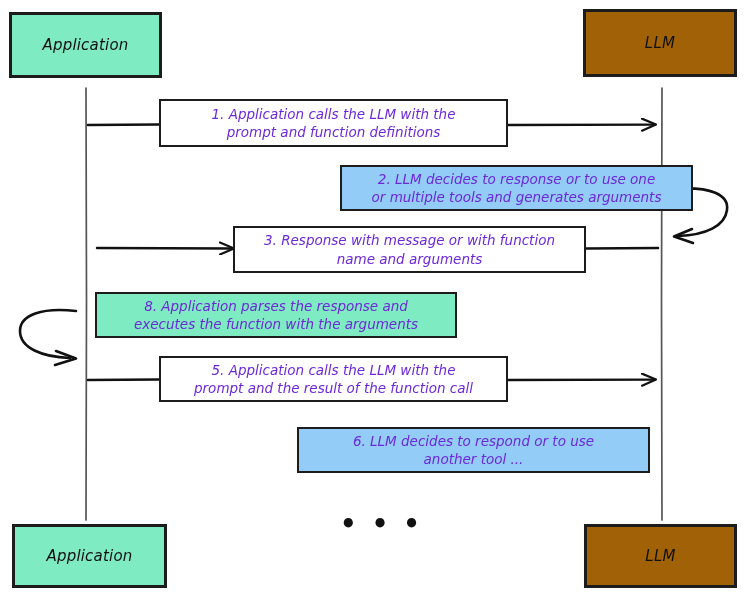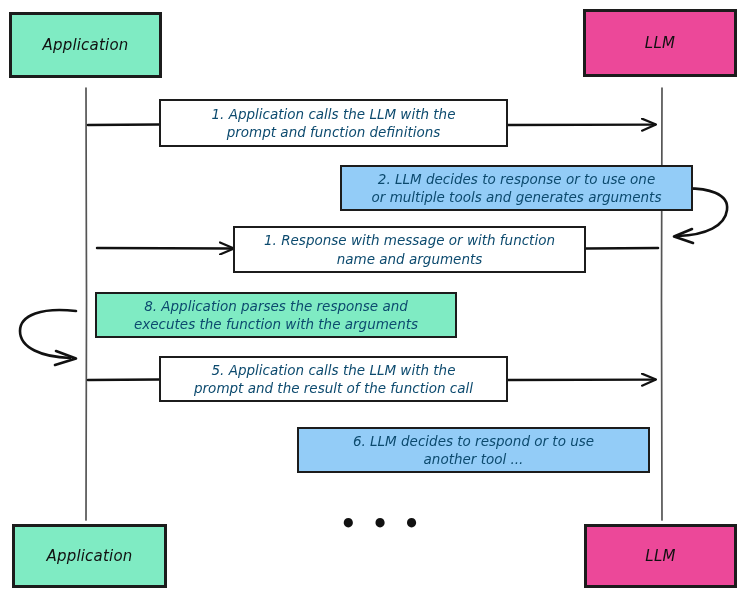--- a/index.html
+++ b/index.html
@@ -34,36 +34,36 @@
     justify-content: center;
     text-align: center;
     font-family: "DejaVu Sans", sans-serif;
     font-style: italic;
     font-size: 15px;
     color: #111111;
     letter-spacing: 0.2px;
     z-index: 4;
   }
   .node-box.actor-application { background: #7FEBC3; }
-  .node-box.actor-llm { background: #ec4899; }
+  .node-box.actor-llm { background: #a16207; }
 
   .msg-box {
     position: absolute;
     box-sizing: border-box;
     border: 2px solid #1c1c1c;
     display: flex;
     align-items: center;
     justify-content: center;
     text-align: center;
     padding: 2px 6px;
     font-family: "DejaVu Sans", sans-serif;
     font-style: italic;
     font-size: 13.5px;
     line-height: 1.35;
-    color: #0c4a6e;
+    color: #6d28d9;
     z-index: 5;
   }
   .msg-box.fill-white { background: #ffffff; }
   .msg-box.fill-blue  { background: #93CCF7; }
   .msg-box.fill-green { background: #7FEBC3; }
 
   .msg-text {
     display: block;
     width: 100%;
     white-space: pre-line;
@@ -141,21 +141,21 @@
     <span class="msg-text">1. Application calls the LLM with the
 prompt and function definitions</span>
   </div>
 
   <div class="msg-box fill-blue" style="left:297px; top:165px; width:353px; height:46px;margin-left:43px;">
     <span class="msg-text">2. LLM decides to response or to use one
 or multiple tools and generates arguments</span>
   </div>
 
   <div class="msg-box fill-white" style="left:233px; top:226px; width:353px; height:47px;">
-    <span class="msg-text">1. Response with message or with function
+    <span class="msg-text">3. Response with message or with function
 name and arguments</span>
   </div>
 
   <div class="msg-box fill-green" style="left:95px; top:292px; width:362px; height:46px;">
     <span class="msg-text">8. Application parses the response and
 executes the function with the arguments</span>
   </div>
 
   <div class="msg-box fill-white" style="left:159px; top:356px; width:349px; height:46px;">
     <span class="msg-text">5. Application calls the LLM with the

